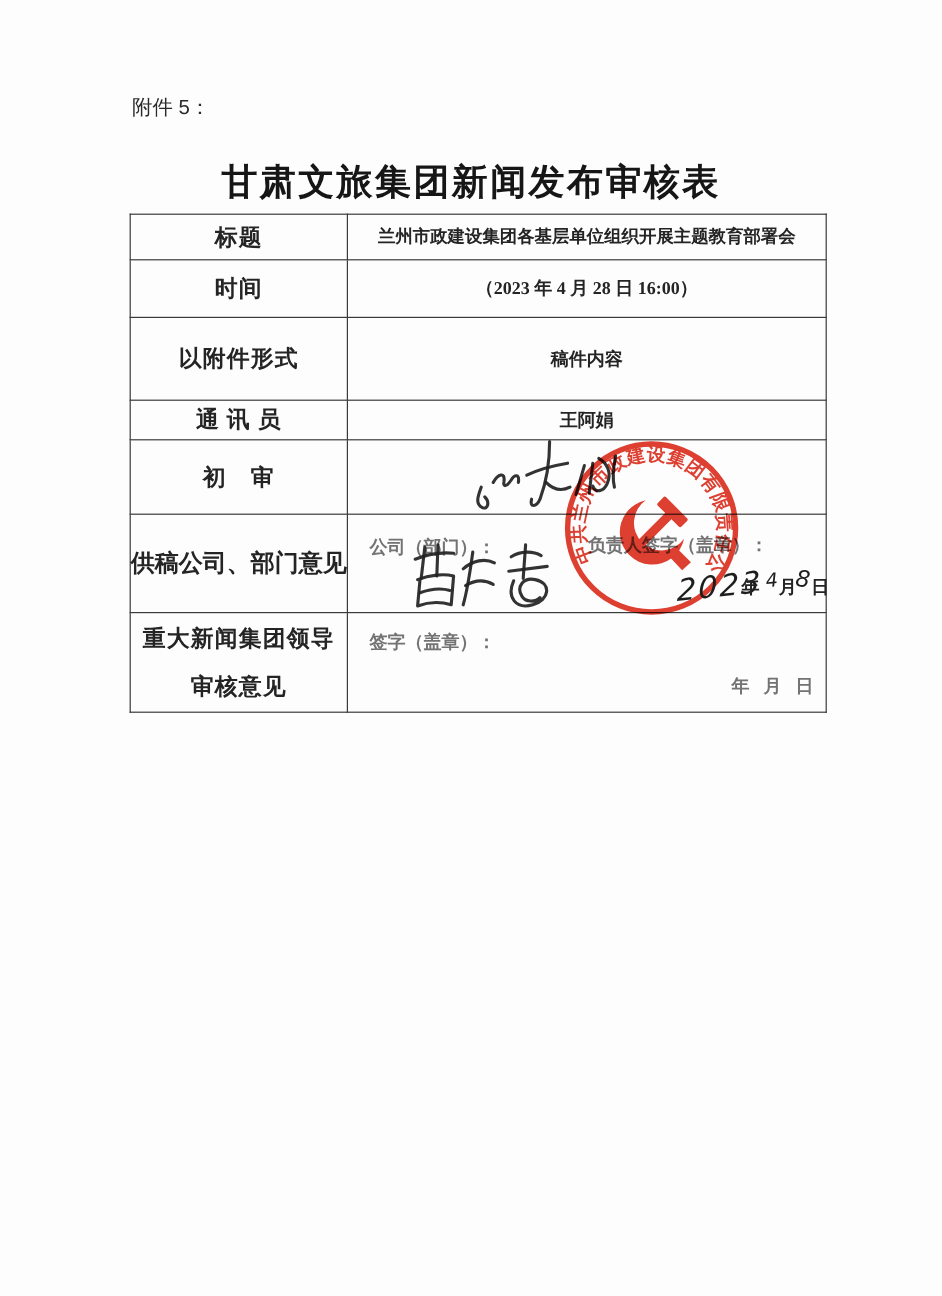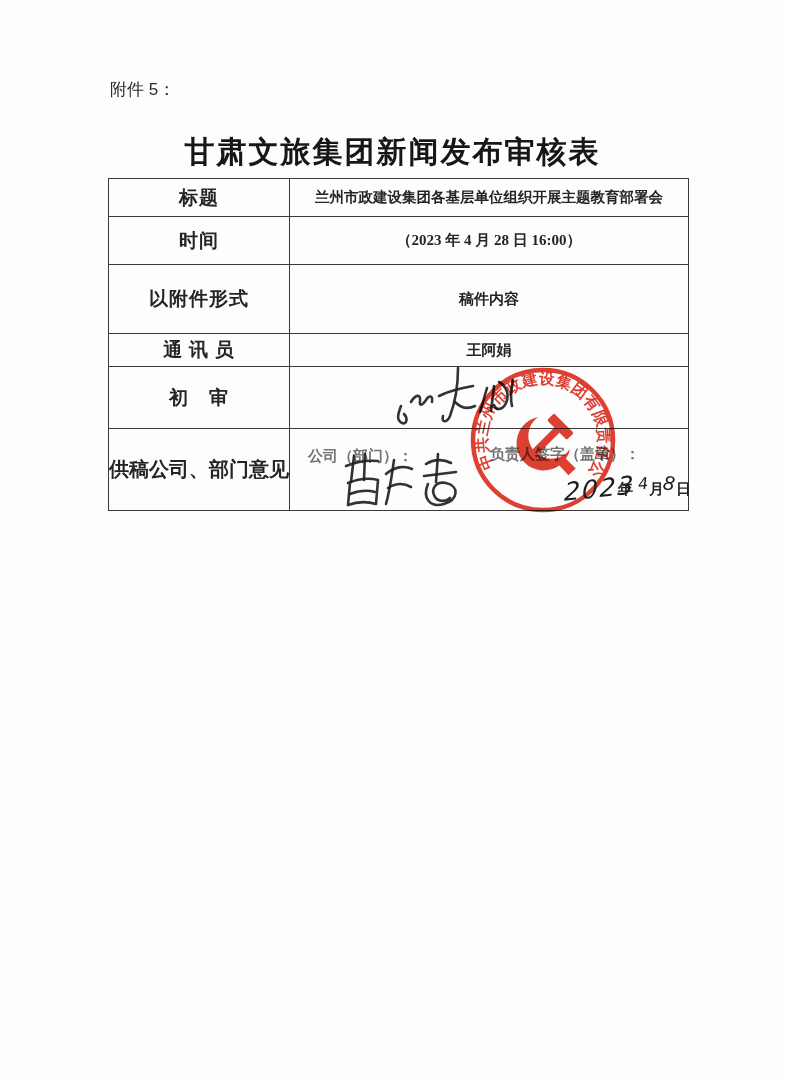--- a/index.html
+++ b/index.html
@@ -94,20 +94,32 @@
         <td class="lbl">初　审</td>
         <td class="val"></td>
       </tr>
       <tr style="height:82px">
         <td class="lbl small">供稿公司、部门意见</td>
         <td class="val">
           <span class="sub r6-company">公司（部门）：</span>
           <span class="sub r6-sign">负责人签字（盖章）：</span>
         </td>
       </tr>
+      <tr style="height:83px">
+        <td class="lbl">
+          <div class="lbl-stack">
+            <div>重大新闻集团领导</div>
+            <div>审核意见</div>
+          </div>
+        </td>
+        <td class="val">
+          <span class="sub r8-sign">签字（盖章）：</span>
+          <span class="sub r8-date">年 月 日</span>
+        </td>
+      </tr>
     </tbody>
   </table>
 
   <svg class="overlay sig" style="left:395px;top:362px" width="140" height="72" viewBox="0 0 140 72">
     <path d="M6,44 C3,52 1,58 7,61 C12,63 13,56 9,52"></path>
     <path d="M16,40 C20,33 26,31 25,39 C24,44 27,44 31,38 C34,33 38,33 37,40"></path>
     <path d="M44,34 C54,29 66,26 78,24"></path>
     <path d="M63,6 C63,20 61,38 55,54 C52,61 46,61 48,54"></path>
     <path d="M60,40 C66,46 72,48 80,44"></path>
     <path d="M92,26 C89,36 87,44 85,50"></path>

